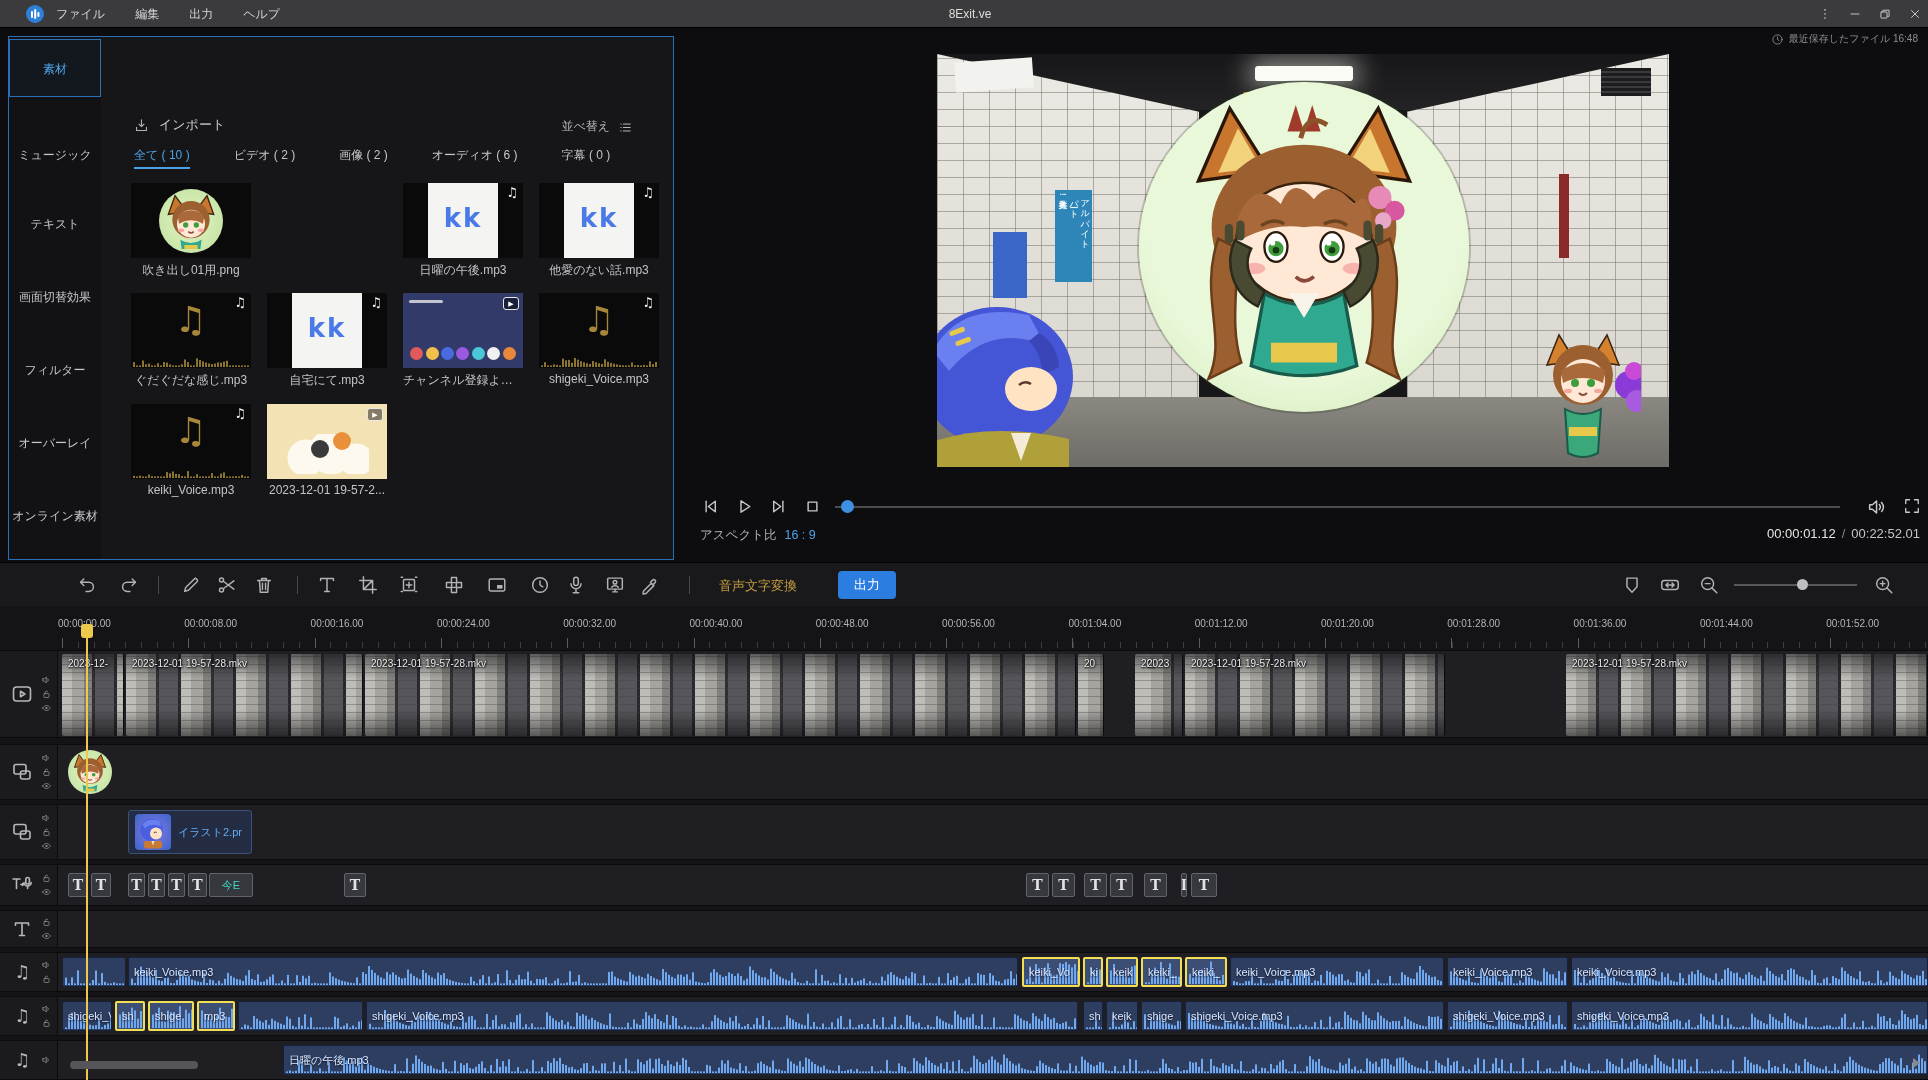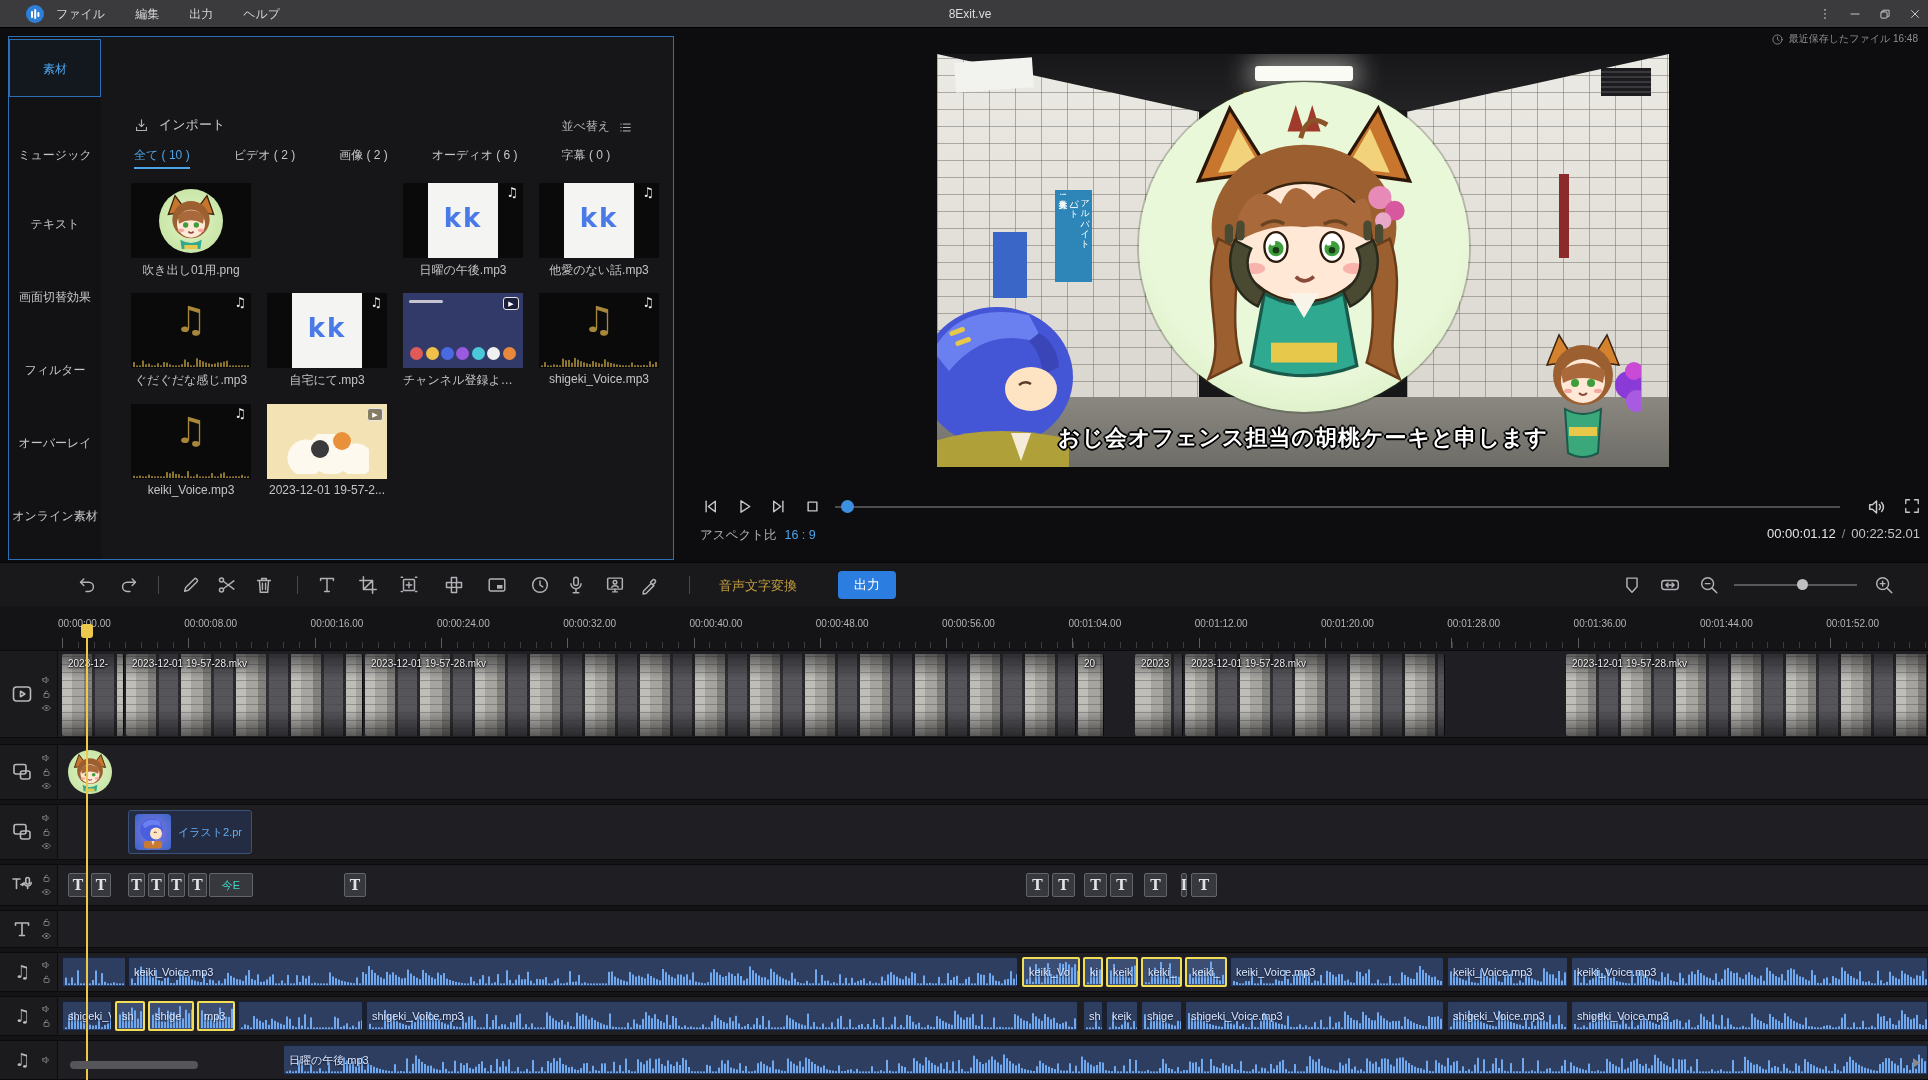--- a/index.html
+++ b/index.html
@@ -526,21 +526,20 @@
           <circle cx="60" cy="56" r="4" fill="#3f9e3c"></circle>
           <ellipse cx="37" cy="64" rx="4" ry="2.2" fill="#f4a8a0"></ellipse>
           <ellipse cx="67" cy="64" rx="4" ry="2.2" fill="#f4a8a0"></ellipse>
           <path d="M48,66 q4,4 8,0" fill="none" stroke="#8a4a3a" stroke-width="2"></path>
           <path d="M34,82 q18,10 36,0 l-3,44 q-15,8-30,0z" fill="#3aa87a" stroke="#1a5a4a" stroke-width="2"></path>
           <rect x="38" y="100" width="28" height="9" fill="#e8c84a"></rect>
           <circle cx="98" cy="58" r="14" fill="#8a3ad6"></circle>
           <circle cx="106" cy="74" r="11" fill="#a85ae0"></circle>
           <circle cx="103" cy="44" r="9" fill="#c84ad6"></circle>
         </svg></div>
-    <div id="subtitle">おじ会オフェンス担当の胡桃ケーキと申します</div>
   </div>
 
   <div id="transport">
       <span class="icon ">
         <svg viewBox="0 0 24 24" fill="none" stroke="currentColor" stroke-width="1.6" stroke-linecap="round" stroke-linejoin="round">
           <path d="M7 6v12"></path>
           <path d="M17.5 6 9.5 12l8 6z"></path>
         </svg>
       </span>
       <span class="icon ">

